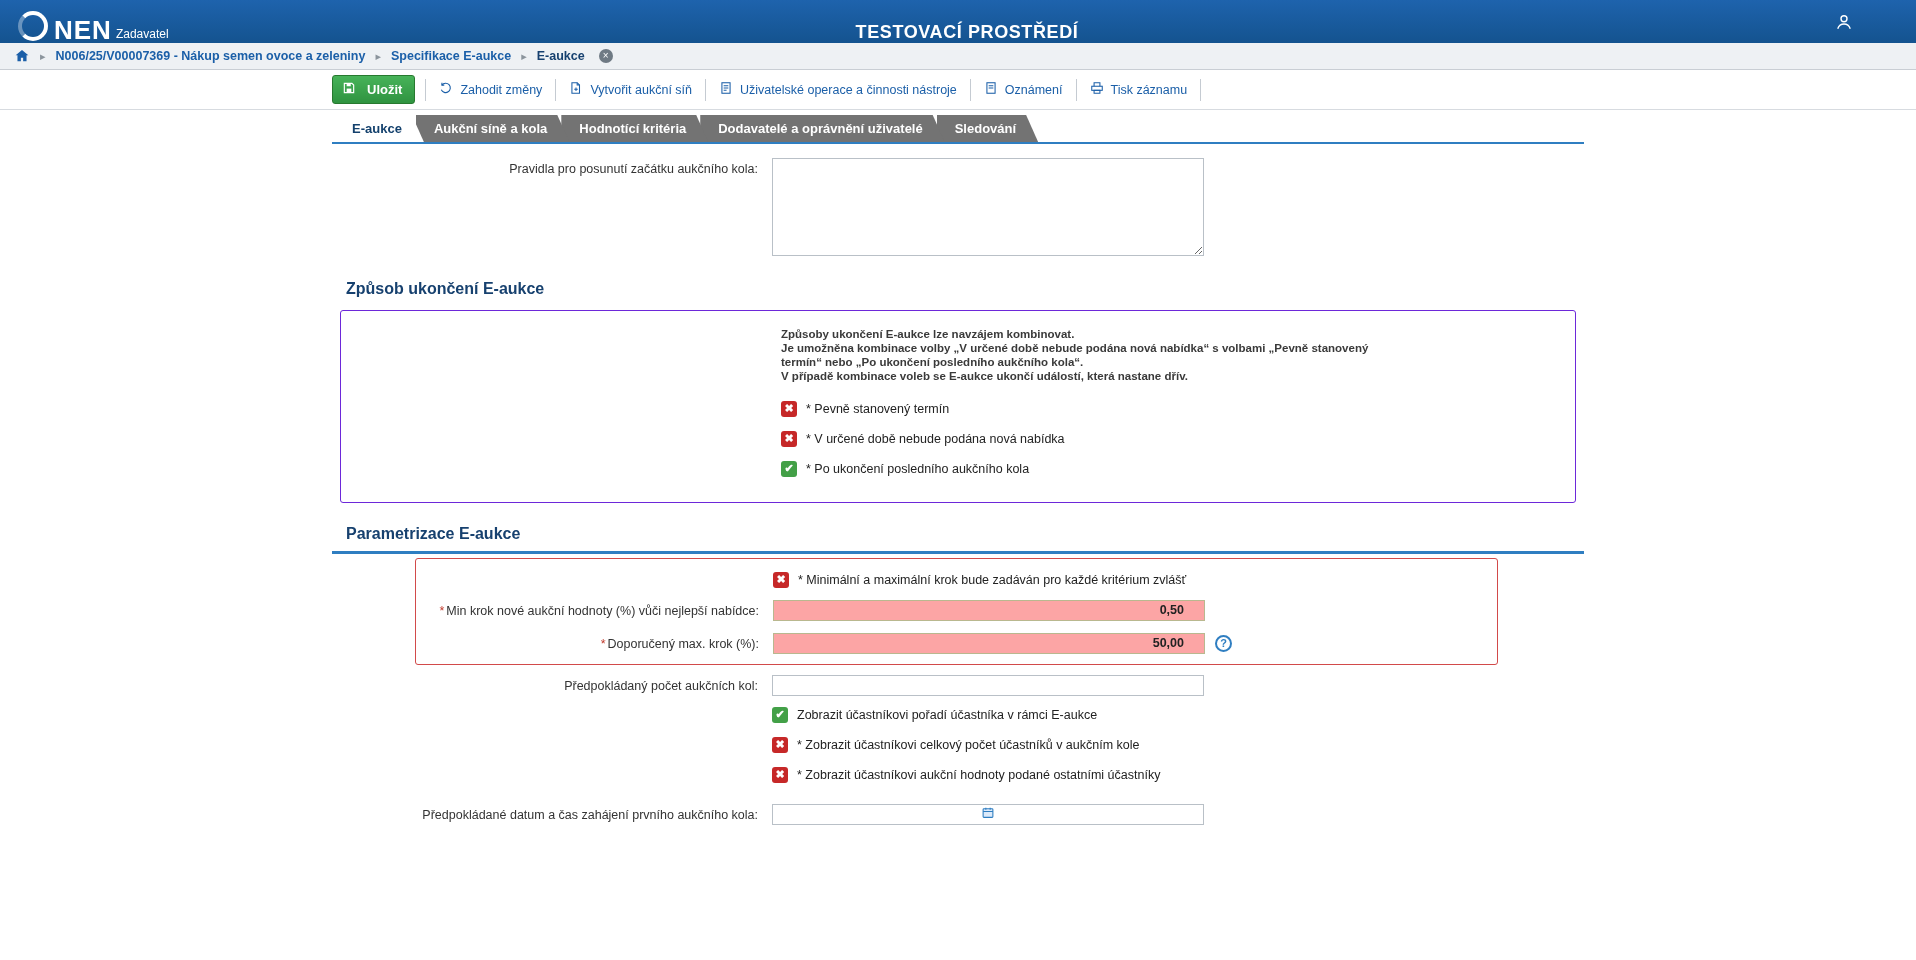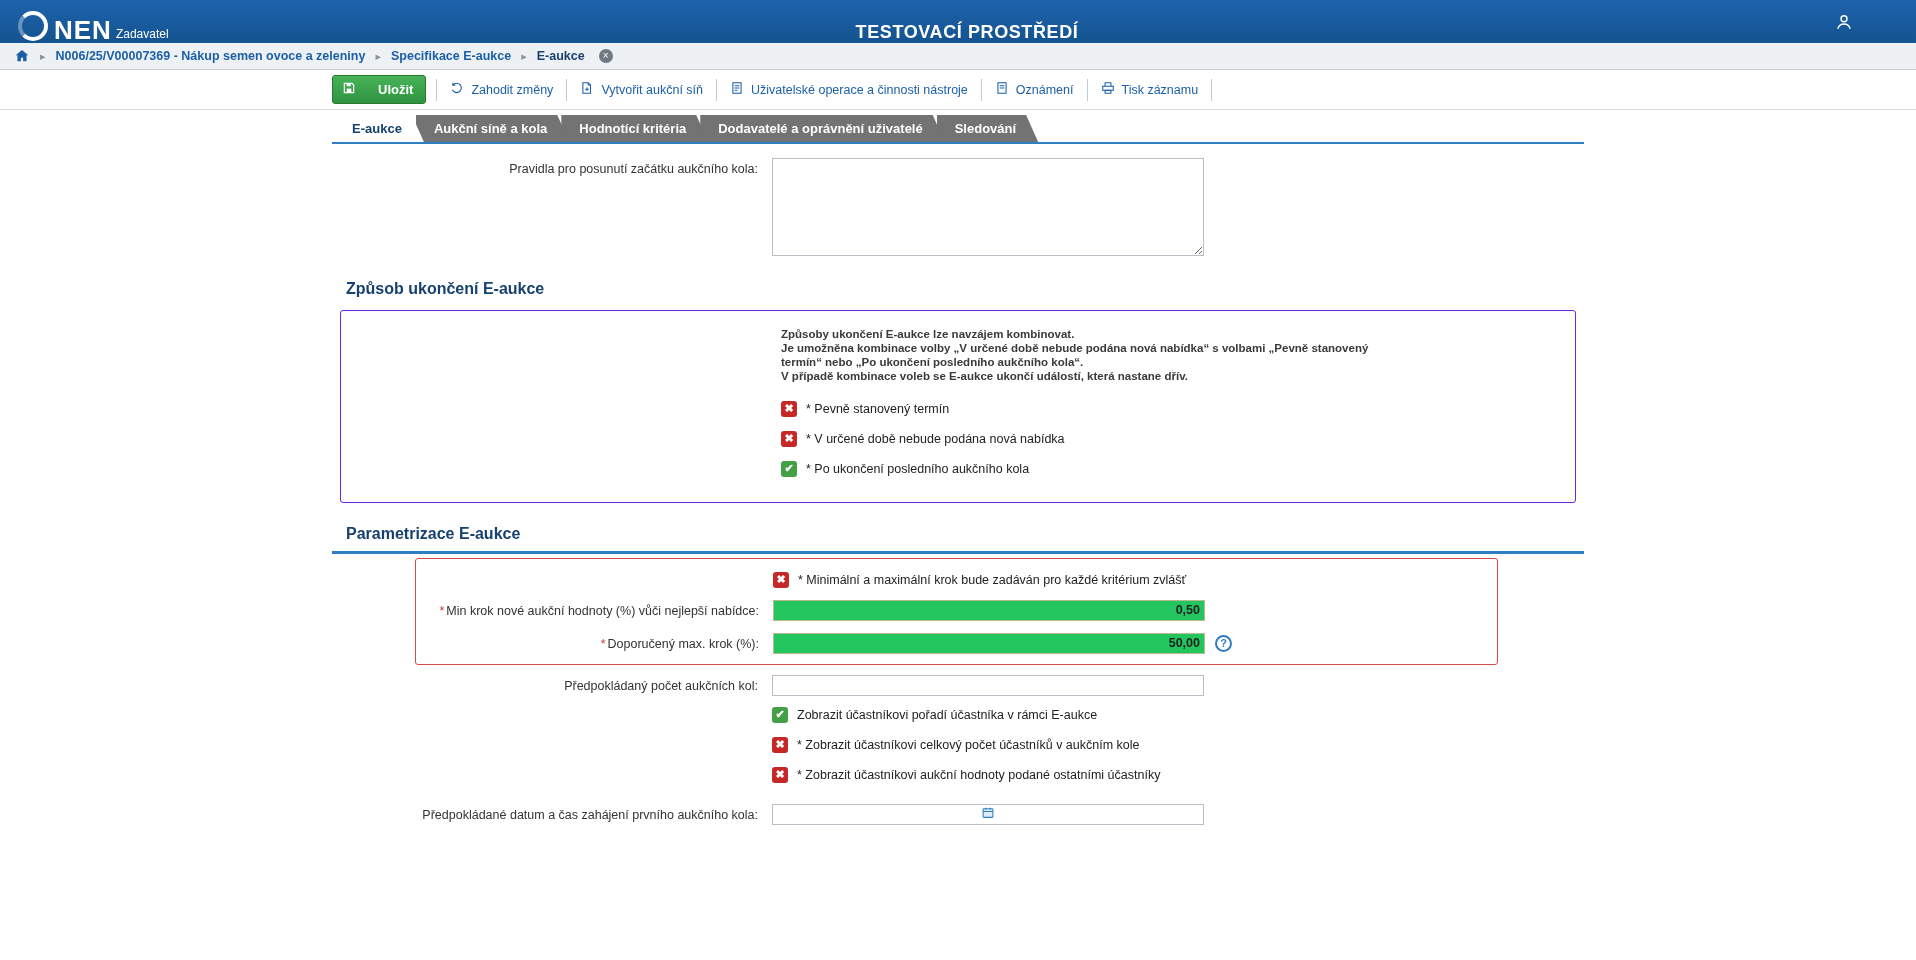--- a/index.html
+++ b/index.html
@@ -138,21 +138,21 @@
   .toolbar {
     display: flex;
     align-items: center;
     height: 40px;
     padding-left: 332px;
     gap: 0;
     border-bottom: 1px solid #d7dbe0;
     background: #fff;
   }
   .btn-save {
-    display: flex; align-items: center; gap: 22px;
+    display: flex; align-items: center; gap: 11px;
     background: #2f9e44;
     background: linear-gradient(#47b359, #2f9340);
     color: #fff;
     font-weight: bold;
     font-size: 13px;
     border: 1px solid #27792f;
     border-radius: 3px;
     padding: 5px 12px 5px 9px;
     cursor: pointer;
   }
@@ -229,24 +229,24 @@
     border: 1px solid #b9c0c7;
     background: #fff;
   }
   .inp {
     width: 432px;
     height: 21px;
     border: 1px solid #b9c0c7;
     background: #fff;
   }
   .inp.yellow {
-    background: #22c55e;
+    background: #fca5a5;
     border: 1px solid #b9b88f;
     text-align: right;
-    padding-right: 4px;
+    padding-right: 20px;
     font-size: 12.5px;
     line-height: 19px;
     color: #222;
     font-weight: bold;
   }
 
   
   .sect-h {
     font-size: 16px;
     font-weight: bold;

